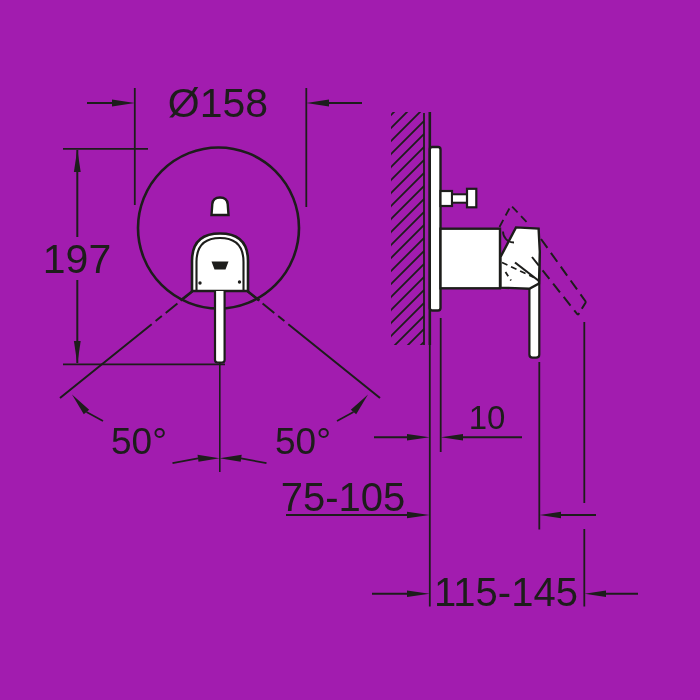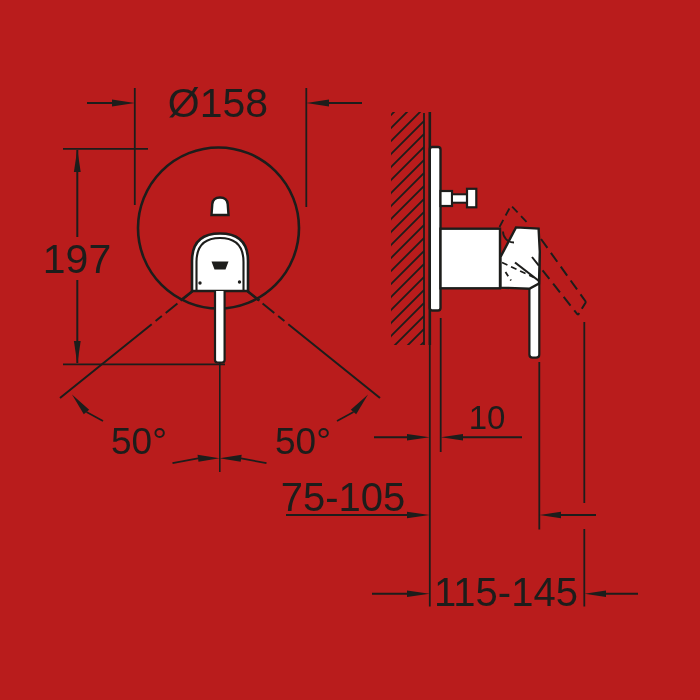--- a/index.html
+++ b/index.html
@@ -1,16 +1,16 @@
 <!DOCTYPE html>
 <html><head>
 <meta charset="utf-8">
 <style>
   html,body{margin:0;padding:0;background:#ffffff;}
-  .stage{position:relative;width:700px;height:700px;background:#b91c1c;overflow:hidden;}
+  .stage{position:relative;width:700px;height:700px;background:#a21caf;overflow:hidden;}
   svg{display:block;}
   text{font-family:"Liberation Sans","DejaVu Sans",sans-serif;fill:#1d1d1b;}
   .dim-lg{font-size:41px;}
   .dim-md{font-size:40px;}
   .dim-sm{font-size:33px;}
   .dim-deg{font-size:37px;}
 </style>
 </head>
 <body>
 

